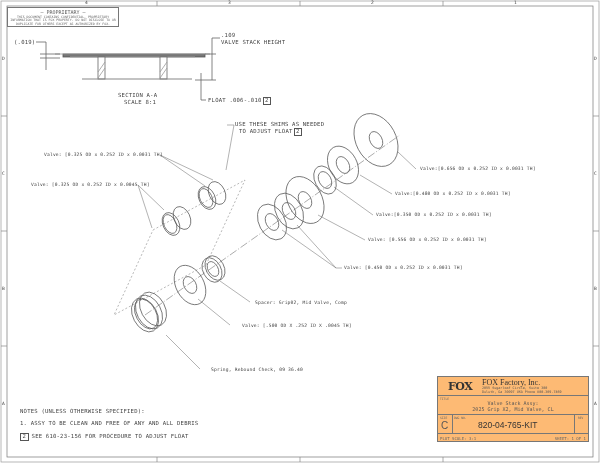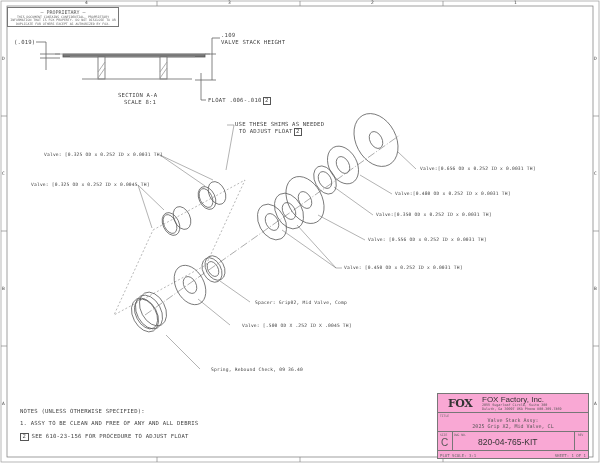--- a/index.html
+++ b/index.html
@@ -5,23 +5,23 @@
   html, body { margin:0; padding:0; background:#fff; }
   body { width:600px; height:463px; position:relative; overflow:hidden; font-family:"DejaVu Sans Mono", monospace; color:#333; }
   svg { position:absolute; left:0; top:0; }
   .t { position:absolute; font-family:"DejaVu Sans Mono", monospace; color:#444; white-space:nowrap; letter-spacing:0.2px; }
   .xs { font-size:4.6px; }
   .sm { font-size:5.6px; }
   .box { display:inline-block; border:0.8px solid #555; padding:0 1.5px; line-height:1; margin-left:1px; }
   .prop { position:absolute; left:7px; top:7px; width:110px; height:18px; border:0.8px solid #777; background:#fff; }
   .prop .h { position:absolute; left:0; right:0; top:1px; text-align:center; font-size:5px; color:#555; }
   .prop .b { position:absolute; left:2px; right:2px; top:8px; text-align:center; font-size:3.2px; line-height:3.4px; color:#666; }
-  .tb { position:absolute; left:437px; top:393px; width:150px; height:64px; border:0.8px solid #777; background:#f9a8d4; }
+  .tb { position:absolute; left:437px; top:376px; width:150px; height:64px; border:0.8px solid #777; background:#fdba74; }
   .tb-logo { position:absolute; left:10px; top:3px; font-family:"DejaVu Serif", serif; font-weight:bold; font-size:11px; color:#333; letter-spacing:-0.5px; }
-  .tb-company { position:absolute; left:44px; top:1px; font-family:Liberation Sans, sans-serif; font-size:8px; color:#333;text-align:right; }
+  .tb-company { position:absolute; left:44px; top:1px; font-family:Liberation Serif, serif; font-size:8px; color:#333;text-align:right; }
   .tb-addr { position:absolute; left:44px; top:10px; font-size:3.4px; line-height:3.6px; color:#555; }
   .tb-cell { position:absolute; border-top:0.8px solid #777; }
   .tb-lab { position:absolute; font-size:3px; color:#666; }
   .tb-title { position:absolute; left:0; right:0; text-align:center; font-size:5px; line-height:6px; color:#555; }
   .tb-dwg { position:absolute; font-family:"Liberation Sans", sans-serif; font-size:8.5px; color:#333; }
 </style>
 </head>
 <body>
 
 <svg width="600" height="463" viewBox="0 0 600 463">

